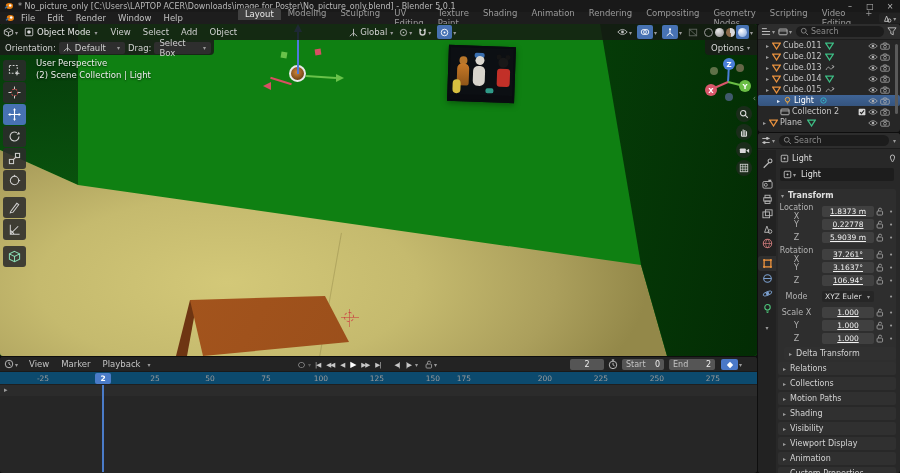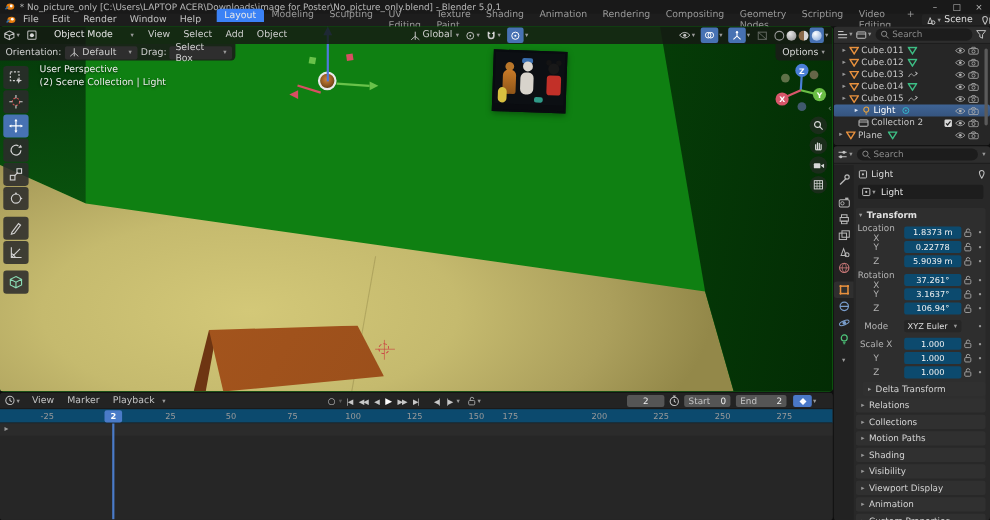--- a/index.html
+++ b/index.html
@@ -10,21 +10,21 @@
   .titlebar { position:absolute; left:0; top:0; width:900px; height:12px; background:#191919;
     display:flex; align-items:center; font-size:8px; color:#b8b8b8; }
   .titlebar .title { margin-left:4px; white-space:nowrap; }
   .wbtns { margin-left:auto; display:flex; }
   .wbtns span { width:20px; text-align:center; font-size:8px; color:#bdbdbd; }
   .topbar { position:absolute; left:0; top:12px; width:900px; height:12px; background:#1d1d1d;
     display:flex; align-items:center; font-size:8.5px; color:#c2c2c2; }
   .menu-item { padding:0 6px; }
   .tabs { display:flex; margin-left:8px; }
   .tab { padding:0 7px; color:#9a9a9a; }
-  .tab.active { background:#3b82f6; color:#e8e8e8; border-radius:3px 3px 0 0; height:12px; line-height:12px; }
+  .tab.active { background:#404040; color:#e8e8e8; border-radius:3px 3px 0 0; height:12px; line-height:12px;margin-left:41px; }
   .tb-right { margin-left:auto; display:flex; align-items:center; }
   .wid { display:flex; align-items:center; background:#232323; border-radius:2px; height:10px; padding:0 3px; margin-right:4px; }
   .chev { font-size:6px; color:#9a9a9a; margin:0 1px; }
   .dim { opacity:.45; }
 
   
   .workspace { position:absolute; left:0; top:24px; width:900px; height:449px; }
   .editor { position:absolute; border-radius:3px; overflow:hidden; }
 
   
@@ -118,21 +118,21 @@
   .ptab { width:18px; height:15px; display:flex; align-items:center; justify-content:center; }
   .ptab.active { background:#2f2f2f; border-radius:3px 0 0 3px; }
   .ptab.gap { margin-top:5px; }
   .pr-content { position:absolute; left:18px; top:17px; right:0; bottom:0; font-size:8px; }
   .crumb { position:absolute; left:4px; top:2px; right:4px; height:13px; display:flex; align-items:center; color:#ddd; }
   .namefield { position:absolute; left:4px; top:18px; right:6px; height:13px; background:#1d1d1d; border-radius:2px; display:flex; align-items:center; color:#e4e4e4; padding:0 3px; }
   .panelbox { position:absolute; left:2px; right:4px; height:13px; background:#303030; border-radius:2px; display:flex; align-items:center; color:#d4d4d4; padding:0 4px; }
   .tpanel { position:absolute; left:2px; top:39px; right:4px; height:185px; background:#2e2e2e; border-radius:2px; }
   .prow { position:absolute; height:11px; display:flex; align-items:center; width:100%; }
   .plabel { width:46px; text-align:center; padding-right:5px; color:#b2b2b2; }
-  .pfield { width:52px; height:11px; background:#0c4a6e; border-radius:2px; color:#f2f2f2; text-align:center; line-height:11px; font-size:7.5px; }
+  .pfield { width:52px; height:11px; background:#404040; border-radius:2px; color:#f2f2f2; text-align:center; line-height:11px; font-size:7.5px;text-decoration:underline; }
   .pdrop { width:52px; height:11px; background:#262626; border-radius:2px; color:#ddd; display:flex; align-items:center; justify-content:space-between; padding:0 3px; font-size:7.5px; }
   .lockc { width:12px; text-align:center; }
   .dotc { width:10px; text-align:center; color:#999; font-size:7px; }
 
   .ic { display:inline-flex; align-items:center; justify-content:center; }
   svg { display:block; }
 </style>
 </head>
 <body>
 
@@ -254,21 +254,21 @@
                 <path d="M6.5 1.5 L11.5 4 V8.5 L6.5 11 L1.5 8.5 V4 Z M1.5 4 L6.5 6.5 L11.5 4 M6.5 6.5 V11" fill="none" stroke="#c2c2c2" stroke-width="1.1"></path>
               </svg>
             </span>
             <span class="chev">▾</span>
           <span class="ic" style="margin-left:5px">
               <svg width="10" height="10" viewBox="0 0 12 12">
                 <rect x="1.5" y="1.5" width="9" height="9" rx="1" fill="none" stroke="#c2c2c2" stroke-width="1.1"></rect>
                 <circle cx="6" cy="6" r="2.2" fill="#d8d8d8"></circle>
               </svg>
             </span>
-          <span style="padding:0 15px;color:#e2e2e2">Object Mode</span>
+          <span style="padding:0 3px;color:#e2e2e2">Object Mode</span>
             <span class="chev">▾</span>
           <span class="menu-item" style="margin-left:6px">View</span>
           <span class="menu-item">Select</span>
           <span class="menu-item">Add</span>
           <span class="menu-item">Object</span>
         </div>
         <div class="grp" style="margin-left:106px">
           <span class="ic">
               <svg width="9" height="9" viewBox="0 0 11 11">
                 <path d="M5.5 1 V10 M1 10 L5.5 6 L10 10" fill="none" stroke="#c2c2c2" stroke-width="1.1"></path>

